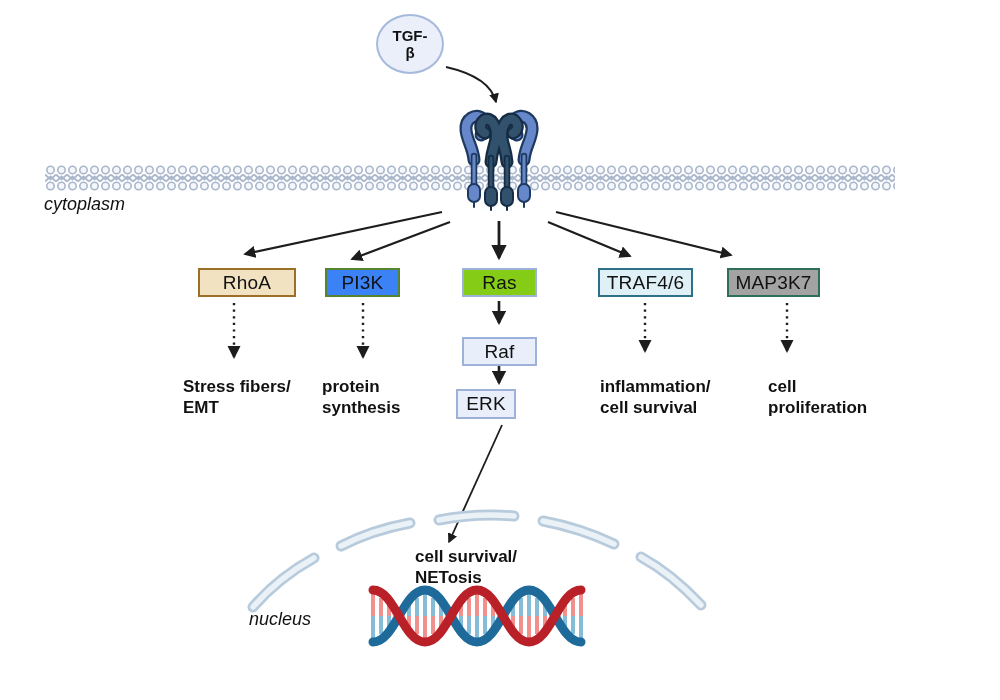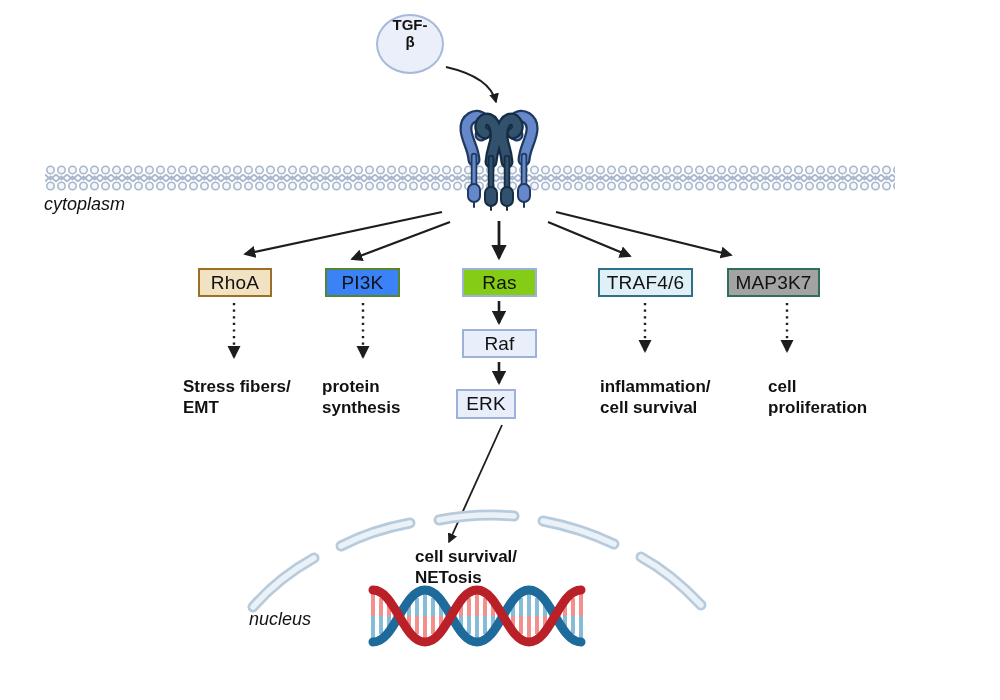--- a/index.html
+++ b/index.html
@@ -3,21 +3,21 @@
 <meta charset="utf-8">
 <style>
   html,body{margin:0;padding:0;background:#ffffff;}
   #canvas{
     position:relative;width:1000px;height:700px;background:#ffffff;overflow:hidden;
     font-family:"Liberation Sans",sans-serif;color:#111;
   }
   #base-svg{position:absolute;left:0;top:0;width:1000px;height:700px;}
   .abs{position:absolute;}
   .ligand{
-    display:flex;flex-direction:column;align-items:center;
+    display:flex;flex-direction:column;align-items:center;justify-content:center;
     border-radius:50%;border:2px solid #a7b9dc;background:#eaeffa;
     font-weight:bold;font-size:15px;line-height:1.15;text-align:center;
   }
   .node{
     display:flex;align-items:center;justify-content:center;
     border:2px solid #999;background:#eee;box-sizing:border-box;
     font-size:19px;font-weight:400;letter-spacing:.2px;
   }
   .outcome{font-weight:bold;font-size:17px;line-height:1.25;white-space:nowrap;}
   .compartment{font-style:italic;font-size:18px;}
@@ -170,36 +170,36 @@
   </svg>
 
   <div class="abs ligand" style="left: 376px; top: 14px; width: 64px; height: 56px; background: rgb(234, 239, 250); border-color: rgb(167, 185, 220);">
     <span>TGF-</span>
     <span>β</span>
   </div>
 
   <div class="abs compartment" style="left:44px;top:194px;">cytoplasm</div>
   <div class="abs compartment" style="left:249px;top:609px;">nucleus</div>
 
-  <div class="abs node" style="left: 198px; top: 268px; width: 74px; height: 29px; background: rgb(241, 226, 193); border-color: rgb(156, 111, 38);">
+  <div class="abs node" style="left: 198px; top: 268px; width: 98px; height: 29px; background: rgb(241, 226, 193); border-color: rgb(156, 111, 38);">
     <span>RhoA</span>
   </div>
   <div class="abs node" style="left: 325px; top: 268px; width: 75px; height: 29px; background: #3b82f6; border-color: rgb(86, 132, 47);">
     <span>PI3K</span>
   </div>
   <div class="abs node" style="left: 462px; top: 268px; width: 75px; height: 29px; background: #84cc16; border-color: rgb(157, 177, 217);">
     <span>Ras</span>
   </div>
   <div class="abs node" style="left: 598px; top: 268px; width: 95px; height: 29px; background: rgb(223, 240, 246); border-color: rgb(46, 113, 134);">
     <span>TRAF4/6</span>
   </div>
   <div class="abs node" style="left: 727px; top: 268px; width: 93px; height: 29px; background: #a3a3a3; border-color: rgb(45, 111, 88);">
     <span>MAP3K7</span>
   </div>
-  <div class="abs node" style="left: 462px; top: 329px; width: 75px; height: 29px; background: rgb(233, 239, 250); border-color: rgb(157, 177, 217);">
+  <div class="abs node" style="left: 462px; top: 337px; width: 75px; height: 29px; background: rgb(233, 239, 250); border-color: rgb(157, 177, 217);">
     <span>Raf</span>
   </div>
   <div class="abs node" style="left: 456px; top: 389px; width: 60px; height: 30px; background: rgb(233, 239, 250); border-color: rgb(157, 177, 217);">
     <span>ERK</span>
   </div>
 
   <div class="abs outcome" style="left:183px;top:376px;">
     <div>Stress fibers/</div>
     <div>EMT</div>
   </div>

